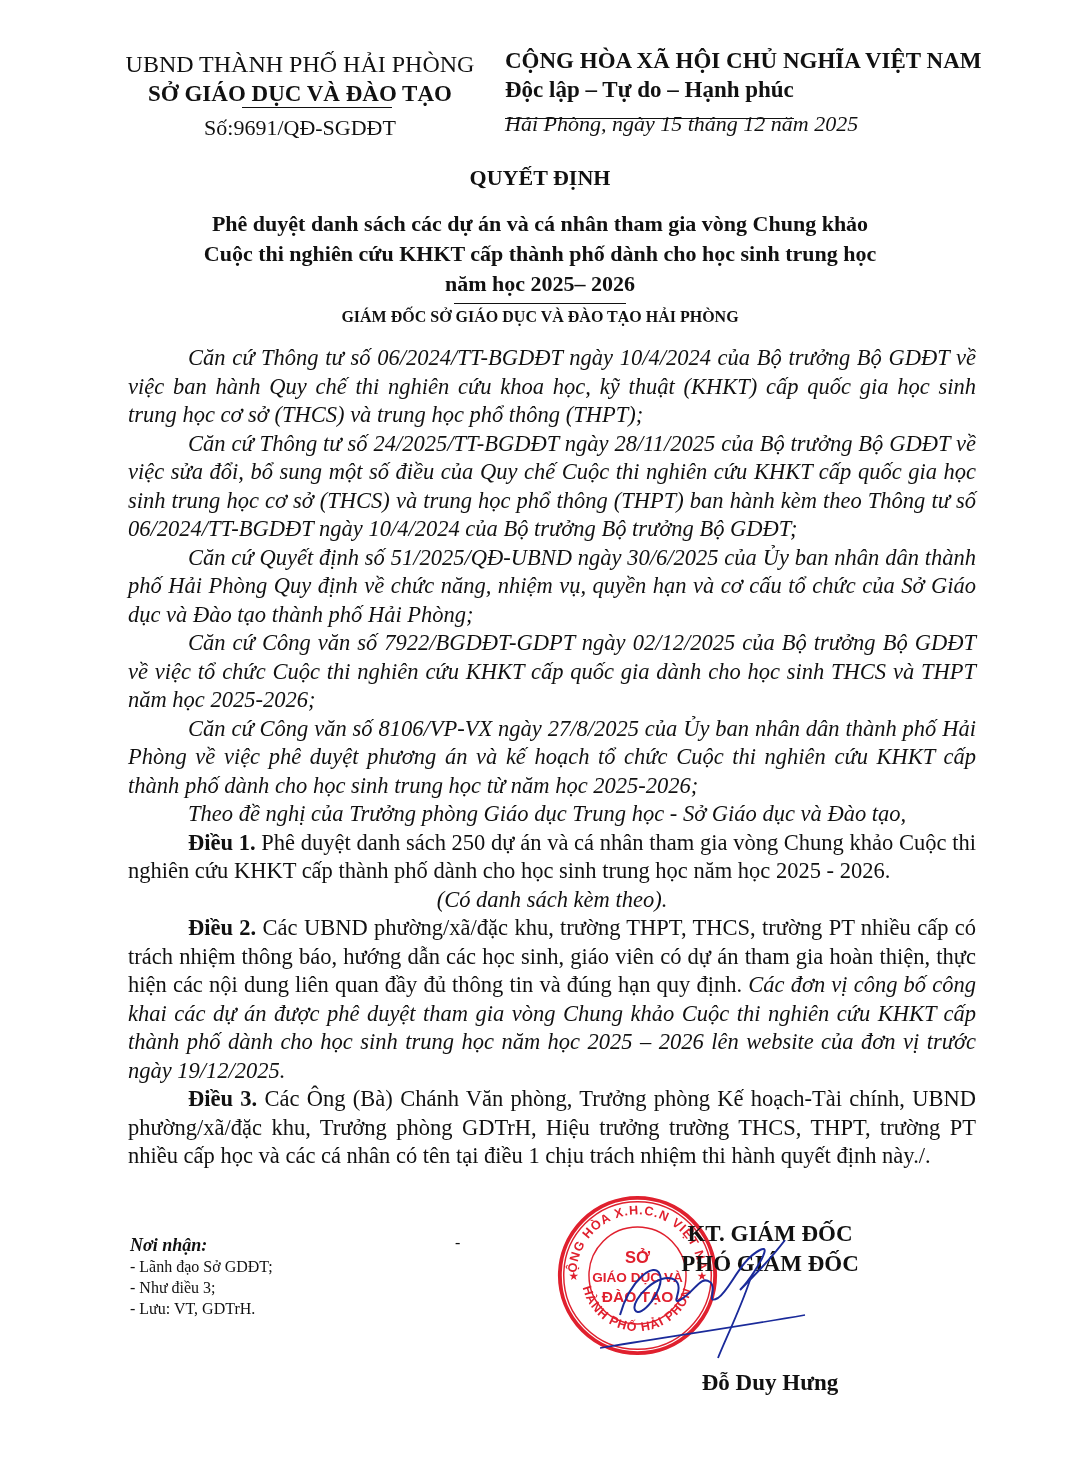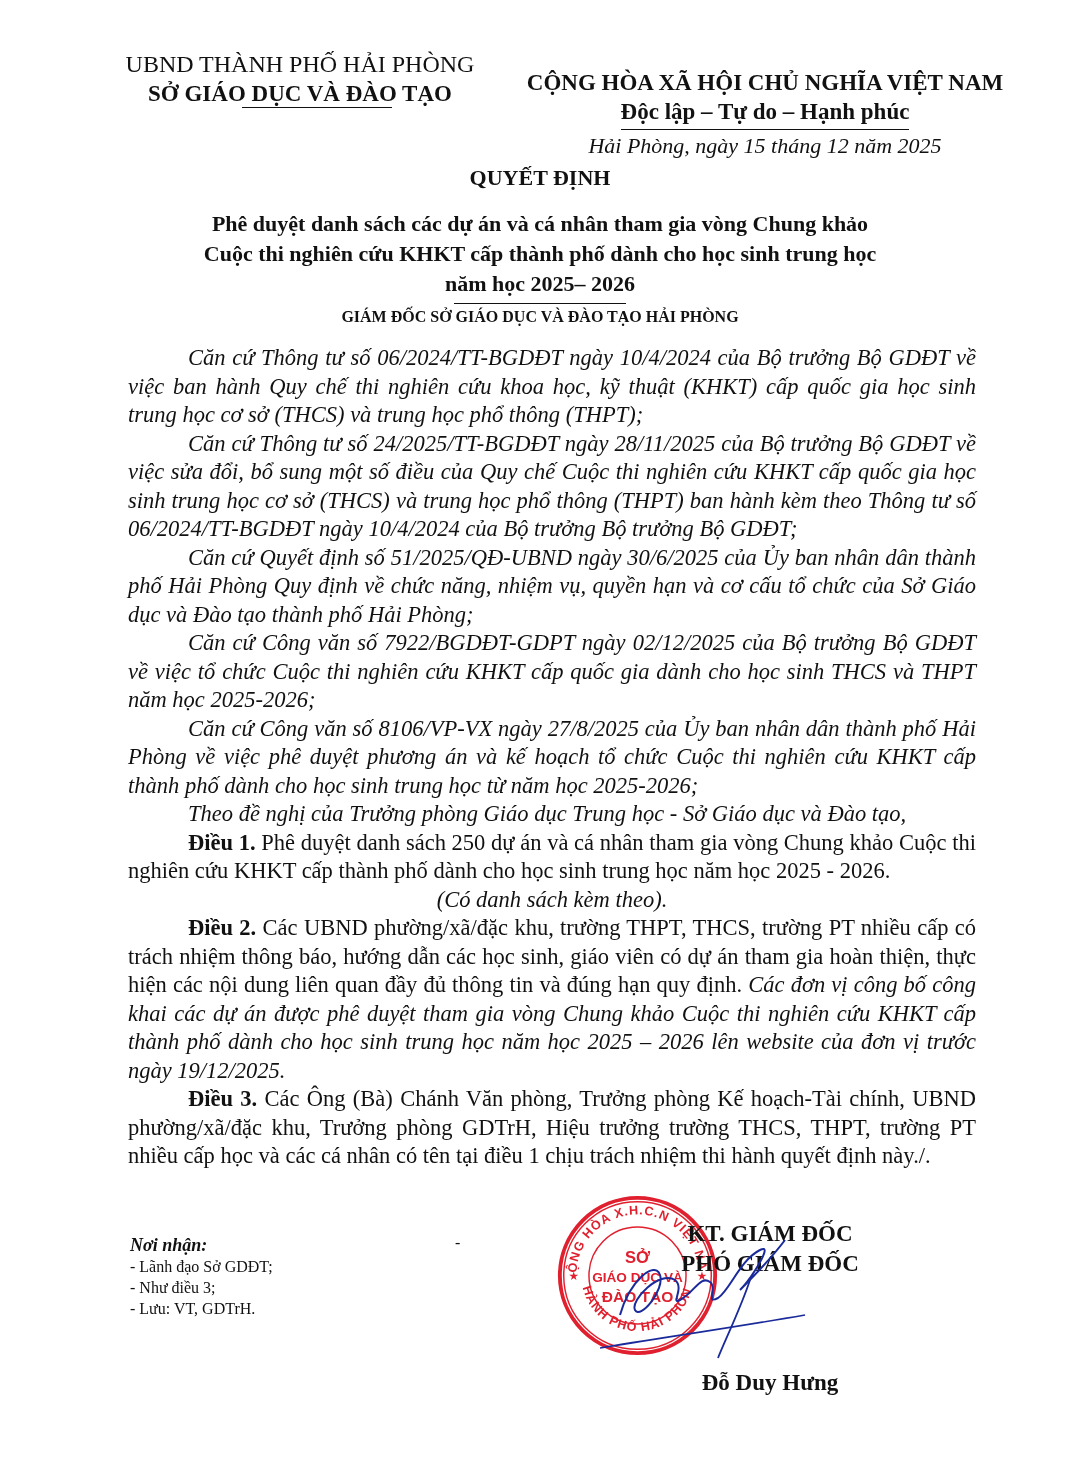--- a/index.html
+++ b/index.html
@@ -6,27 +6,27 @@
   body {
     width: 1080px; height: 1475px; position: relative; overflow: hidden;
     font-family: "Liberation Serif", "DejaVu Serif", serif;
     color: #111111;
   }
   .abs { position: absolute; }
   .ital { font-style: italic; }
 
   
   .hdr-left { left: 100px; top: 50px; width: 400px; text-align: center; }
-  .hdr-right { left: 505px; top: 68px; width: 520px; text-align: center; }
+  .hdr-right { left: 505px; top: 46px; width: 520px; }
   .hdr-line1 { font-size: 24px; line-height: 29px; white-space: nowrap; }
   .hdr-line2 { font-size: 23px; line-height: 29px; font-weight: bold; white-space: nowrap; }
   .hdr-sub { font-size: 22px; line-height: 28px; margin-top: 6px; white-space: nowrap; }
   .u-agency { position: relative; display: inline-block; }
   .u-agency::after { content: ""; position: absolute; left: 94px; width: 150px; bottom: 0px; border-bottom: 1.5px solid #111; }
-  .u-motto { border-bottom: 1.5px solid #111; padding-bottom: 5px; }
+  .u-motto { border-bottom: 1.5px solid #111; padding-bottom: 16px; }
 
   
   .title-block { left: 140px; top: 163px; width: 800px; text-align: center; }
   .title-main { font-size: 22px; font-weight: bold; line-height: 30px; }
   .title-sub { font-size: 22px; font-weight: bold; line-height: 30px; margin-top: 16px; }
   .title-rule { width: 172px; height: 0; border-bottom: 1.5px solid #111; margin: 4px auto 0; }
   .authority { left: 140px; top: 308px; width: 800px; text-align: center; font-size: 16px; font-weight: bold; }
 
   
   .body { left: 128px; top: 344px; width: 848px; font-size: 22.5px; line-height: 28.5px; text-align: justify; }
@@ -48,20 +48,21 @@
 
   .stamp { left: 555px; top: 1193px; width: 165px; height: 165px; }
   .signature { left: 600px; top: 1220px; width: 220px; height: 140px; }
 </style>
 </head>
 <body>
 
 <div class="abs hdr-left">
   <div class="hdr-line1">UBND THÀNH PHỐ HẢI PHÒNG</div>
   <div class="hdr-line2"><span class="u-agency">SỞ GIÁO DỤC VÀ ĐÀO TẠO</span></div>
+  <div class="hdr-sub">Số:9691/QĐ-SGDĐT</div>
 </div>
 
 <div class="abs hdr-right">
   <div class="hdr-line2">CỘNG HÒA XÃ HỘI CHỦ NGHĨA VIỆT NAM</div>
   <div class="hdr-line2"><span class="u-motto">Độc lập – Tự do – Hạnh phúc</span></div>
   <div class="hdr-sub ital">Hải Phòng, ngày 15 tháng 12 năm 2025</div>
 </div>
 
 <div class="abs title-block">
   <div class="title-main">QUYẾT ĐỊNH</div>

